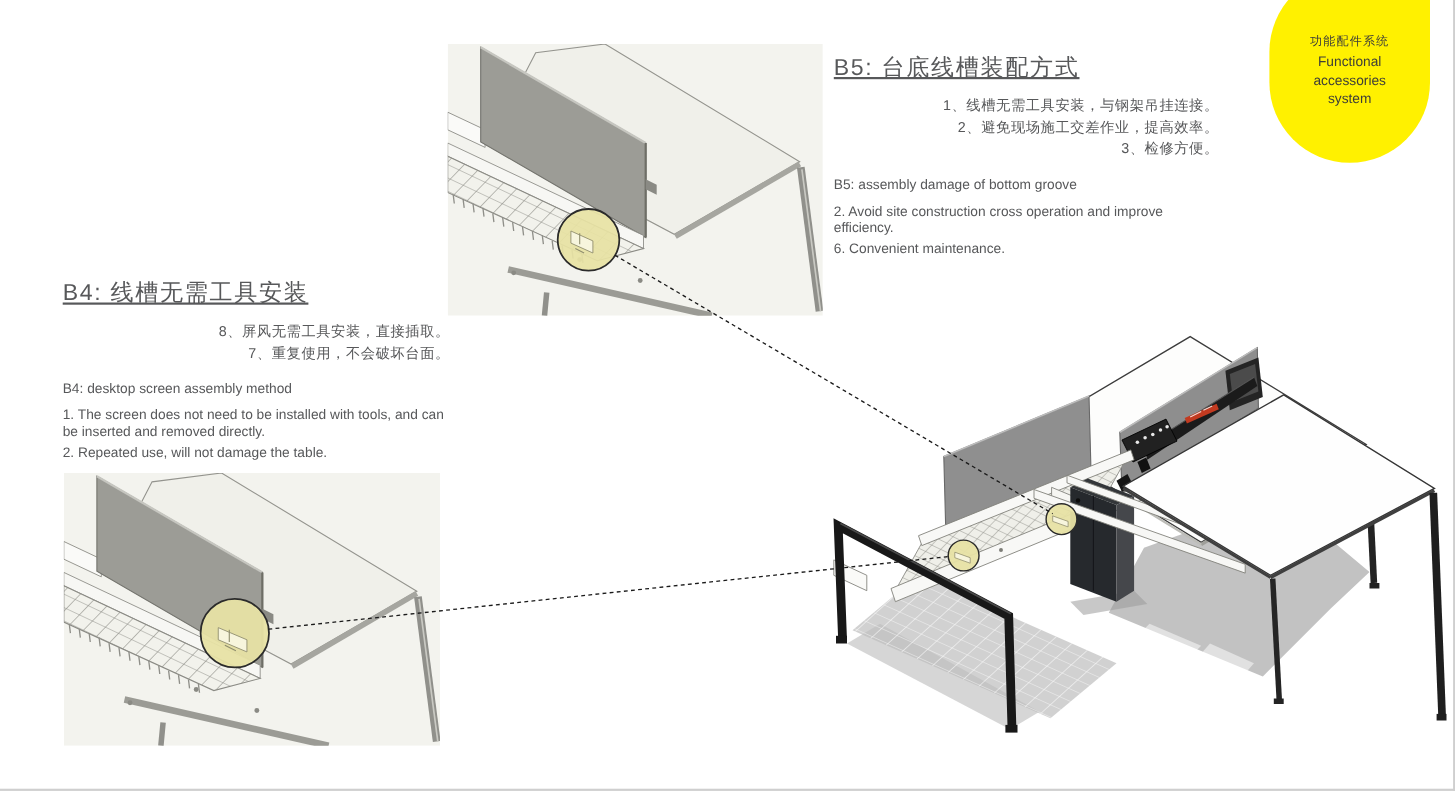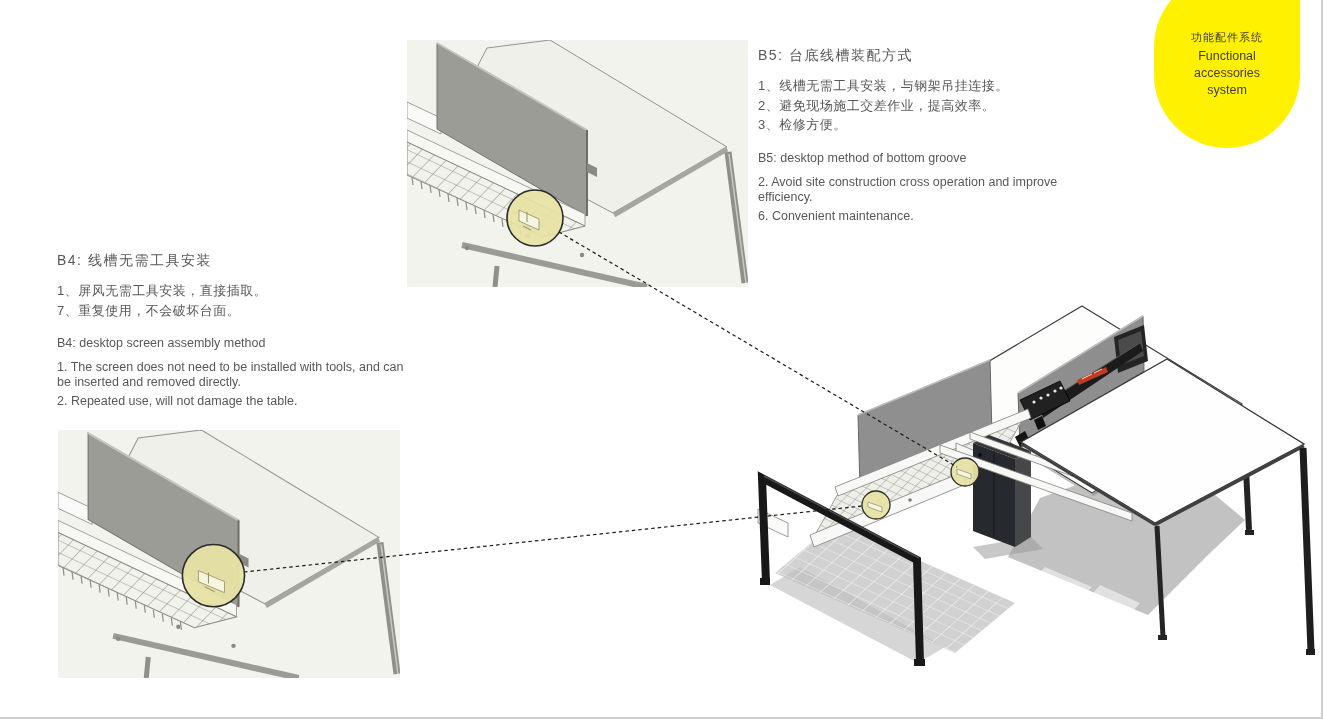--- a/index.html
+++ b/index.html
@@ -14,24 +14,24 @@
   .illus { position:absolute; }
   #b5-illus { left:407px; top:40px; }
   #b4-illus { left:58px;  top:430px; }
   #main-illus { left:740px; top:285px; }
   .overlay { position:absolute; left:0; top:0; pointer-events:none; }
 
   section.txt { position:absolute; }
   #b5-text { left:758px; top:47px;  width:350px; }
   #b4-text { left:57px;  top:252px; width:352px; }
   section.txt h2 {
-    font-size:14px; font-weight:400; letter-spacing:1.5px;
-    margin:0 0 11px 0; color:var(--text-gray,#57585a);
+    font-size:21px; font-weight:400; letter-spacing:1.5px;
+    margin:0 0 11px 0; color:var(--text-gray,#57585a);text-decoration:underline;
   }
-  .zh { margin-bottom:16px; }
+  .zh { margin-bottom:16px;text-align:right; }
   .zh .li { font-size:13px; line-height:19.5px; letter-spacing:0.5px; }
   .en-title { font-size:12.5px; margin:0 0 10px 0; }
   .en .li { font-size:12.5px; line-height:15px; margin-bottom:4px; }
 
   .badge {
     position:absolute; left:1154px; top:-26px; width:146px; height:174px;
     background:var(--accent-yellow,#FFF100);
     border-radius:73px 0 73px 73px;
     text-align:center;
   }
@@ -239,31 +239,31 @@
     </g>
   </svg>
 
   <section class="txt" id="b5-text">
     <h2>B5: 台底线槽装配方式</h2>
     <div class="zh">
       <div class="li">1、线槽无需工具安装，与钢架吊挂连接。</div>
       <div class="li">2、避免现场施工交差作业，提高效率。</div>
       <div class="li">3、检修方便。</div>
     </div>
-    <div class="en-title">B5: desktop method of bottom groove</div>
+    <div class="en-title">B5: assembly damage of bottom groove</div>
     <div class="en">
       <div class="li">2. Avoid site construction cross operation and improve efficiency.</div>
       <div class="li">6. Convenient maintenance.</div>
     </div>
   </section>
 
   <section class="txt" id="b4-text">
     <h2>B4: 线槽无需工具安装</h2>
     <div class="zh">
-      <div class="li">1、屏风无需工具安装，直接插取。</div>
+      <div class="li">8、屏风无需工具安装，直接插取。</div>
       <div class="li">7、重复使用，不会破坏台面。</div>
     </div>
     <div class="en-title">B4: desktop screen assembly method</div>
     <div class="en">
       <div class="li">1. The screen does not need to be installed with tools, and can be inserted and removed directly.</div>
       <div class="li">2. Repeated use, will not damage the table.</div>
     </div>
   </section>
 
   <div class="badge">

